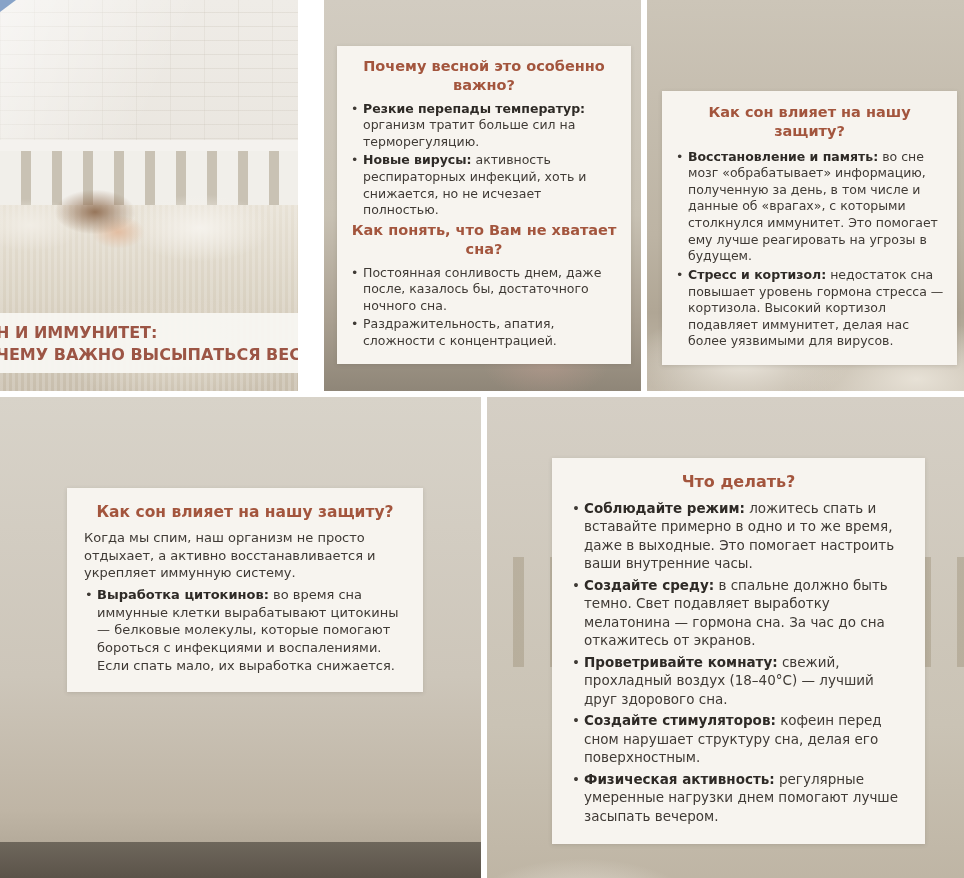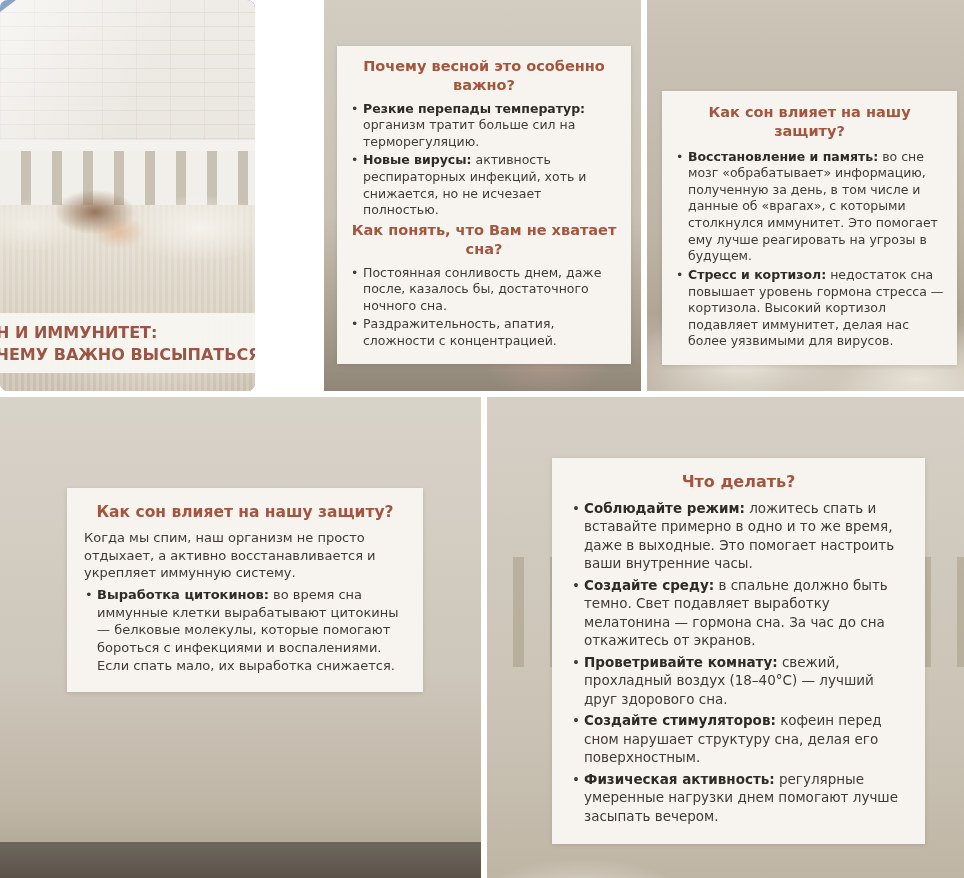--- a/index.html
+++ b/index.html
@@ -3,21 +3,21 @@
 <meta charset="utf-8">
 <style>
   html,body { margin:0; padding:0; background:#ffffff; }
   .collage {
     position:relative; width:964px; height:878px; background:#ffffff;
     font-family:"DejaVu Sans", sans-serif; overflow:hidden;
   }
   .panel { position:absolute; overflow:hidden; background:#8b5cf6; }
 
   
-  .p-cover    { left:0;   top:0;   width:255px; height:391px;border-radius:8px; }
+  .p-cover    { left:0;   top:0;   width:298px; height:391px; }
   .p-why      { left:324px; top:0; width:317px; height:391px; }
   .p-protect1 { left:647px; top:0; width:317px; height:391px; }
   .p-protect2 { left:0;   top:397px; width:481px; height:481px; }
   .p-todo     { left:487px; top:397px; width:477px; height:596px; }
 
   
   .photo { position:absolute; inset:0; }
   .p-cover .photo {
     background:
       linear-gradient(115deg, rgba(255,255,255,0.55) 0%, rgba(255,255,255,0) 42%),

